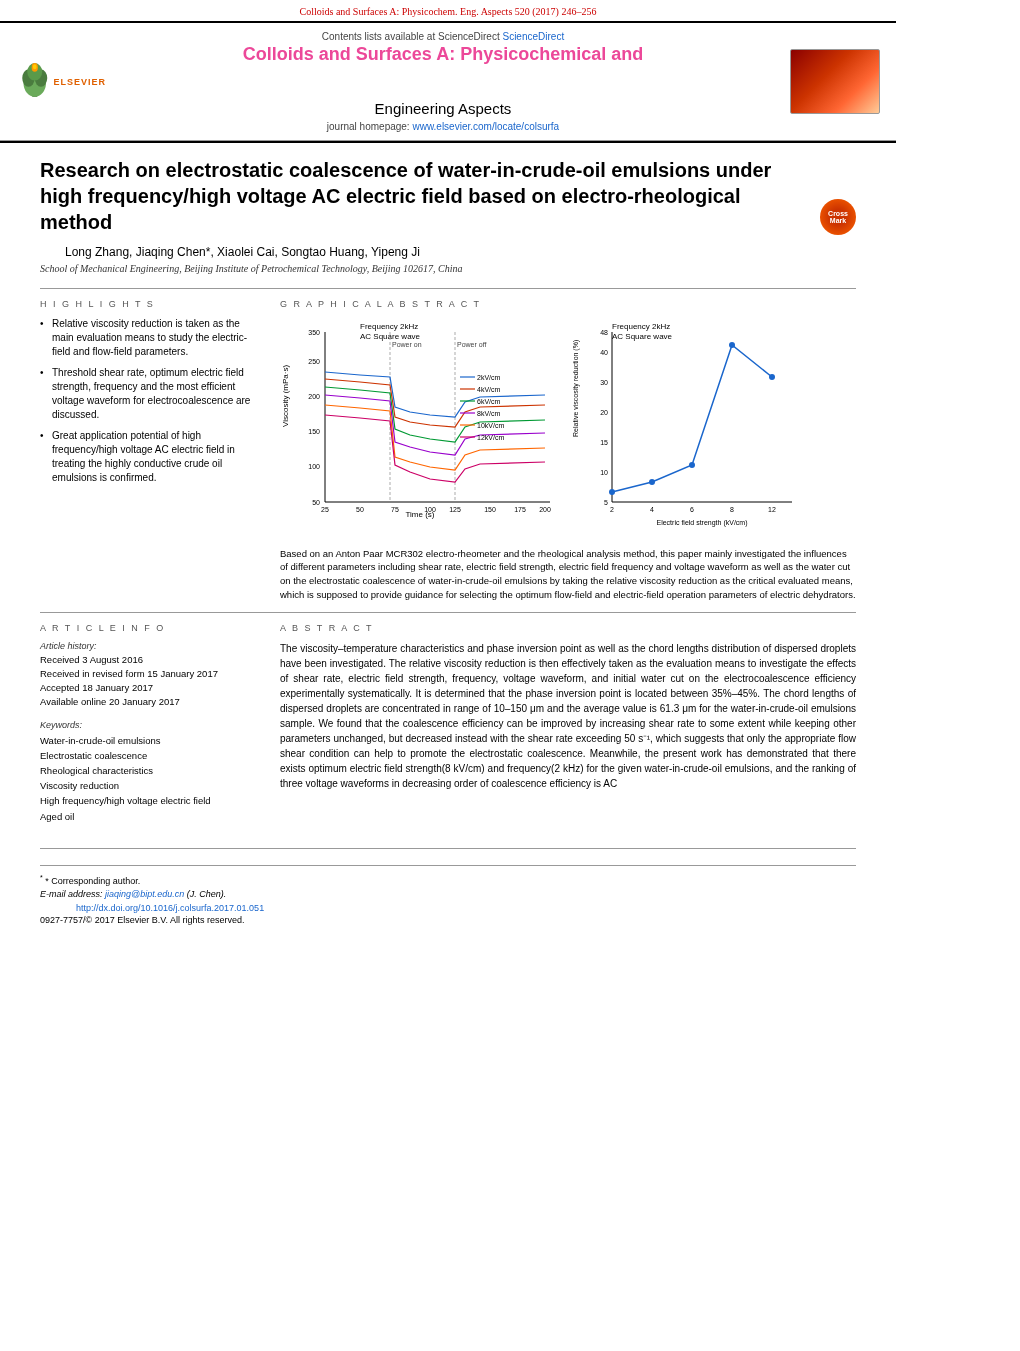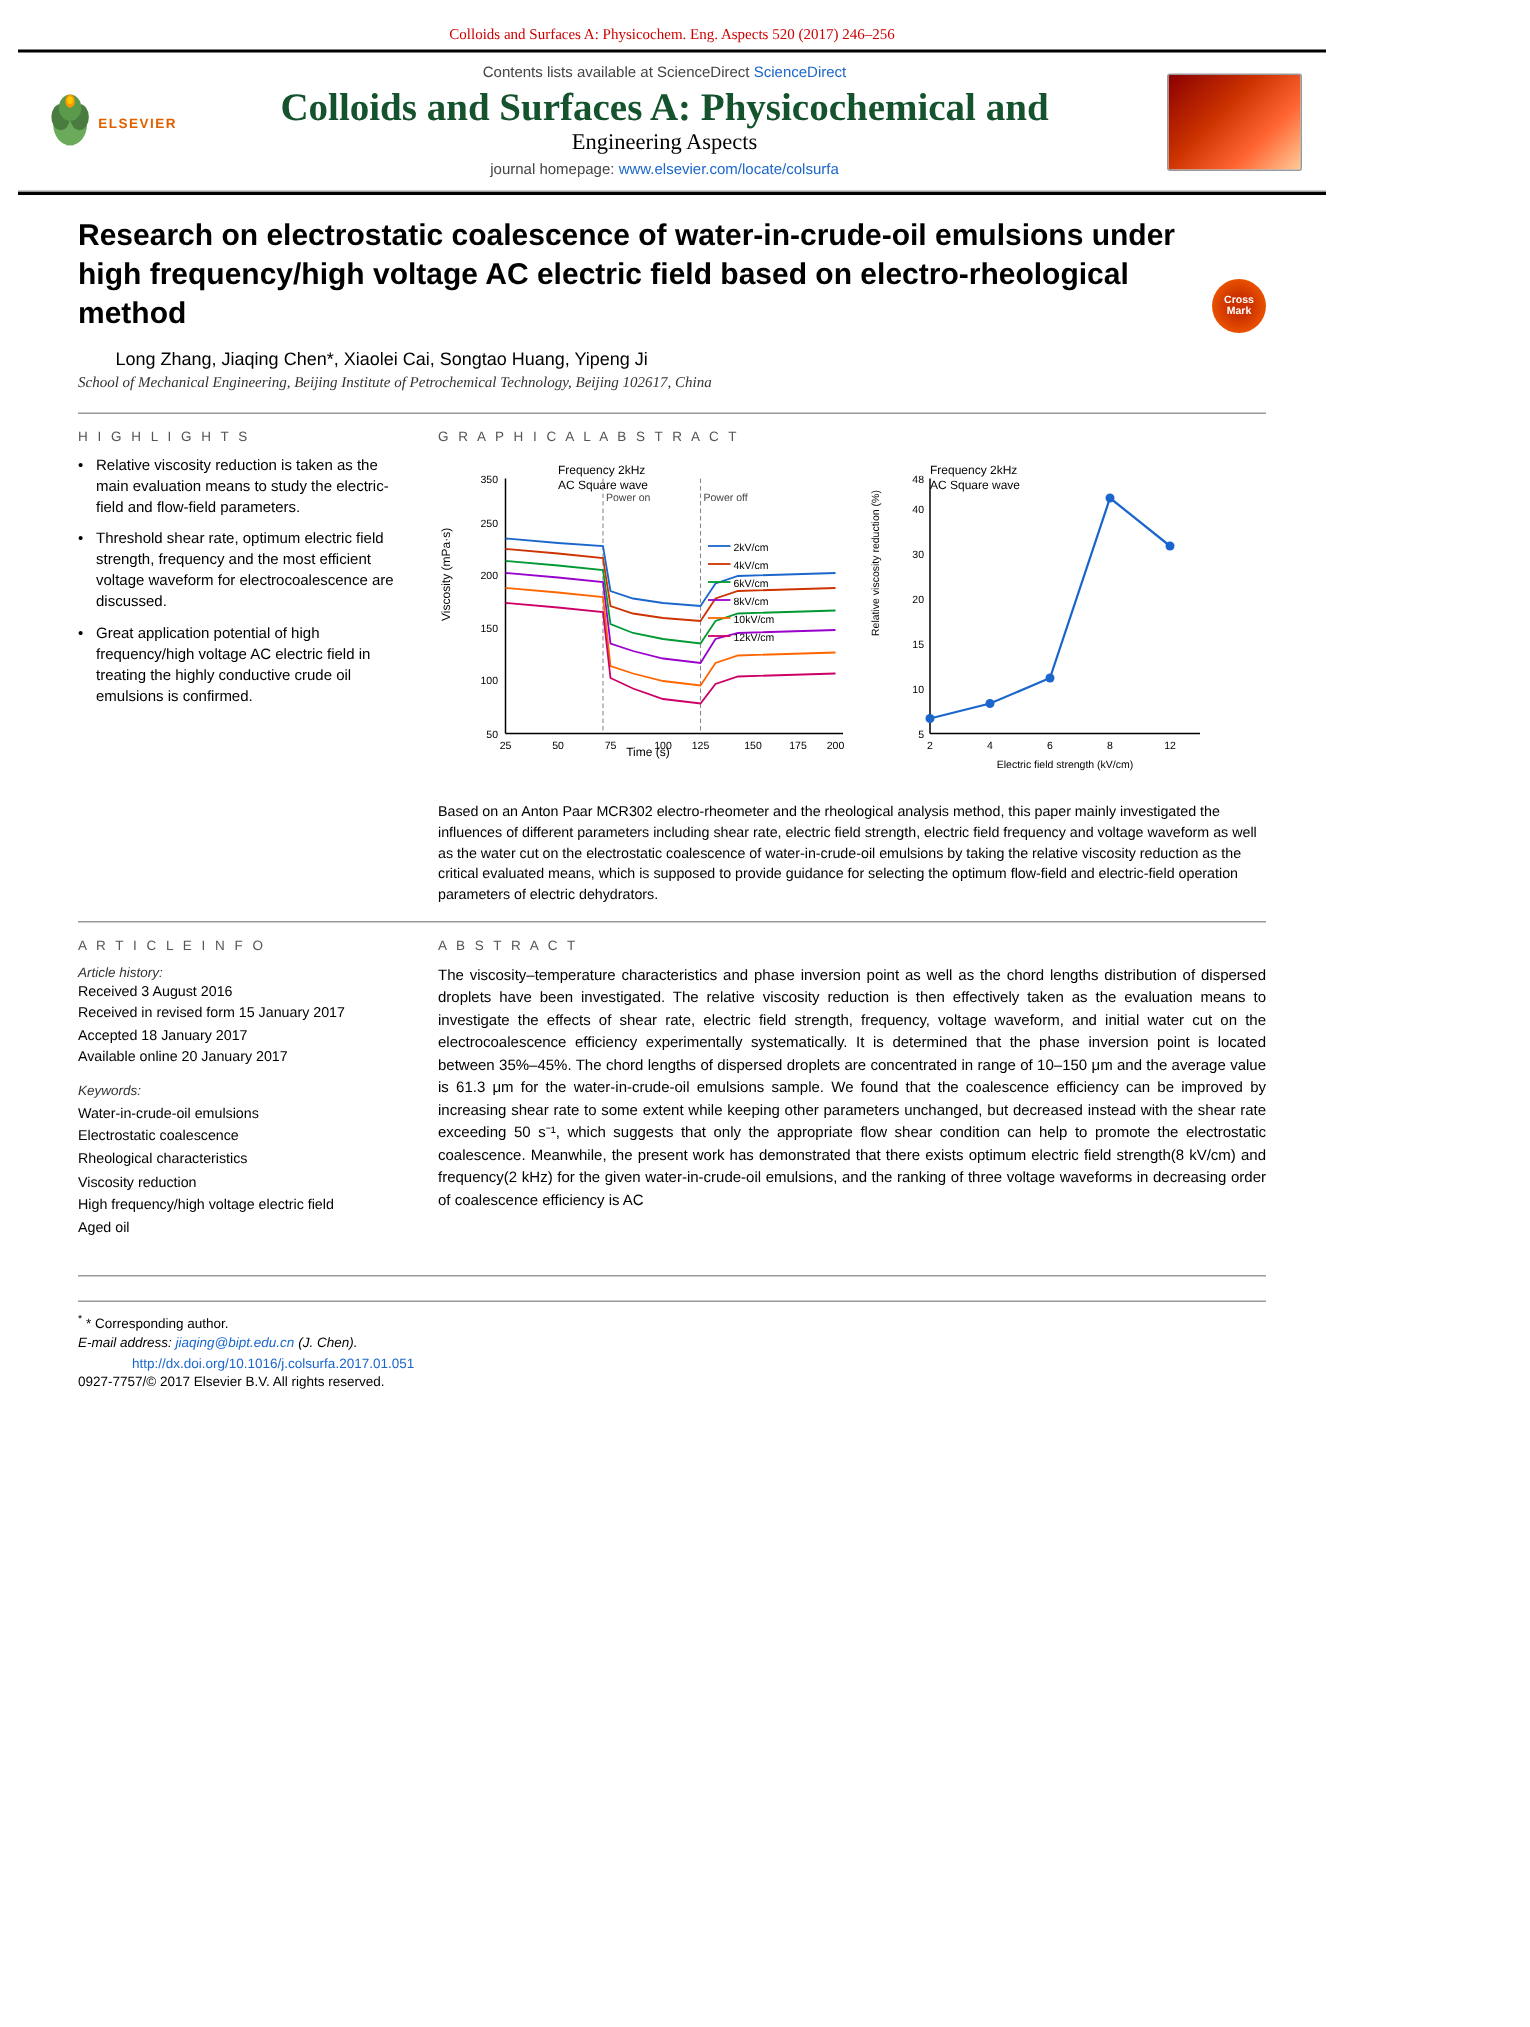--- a/index.html
+++ b/index.html
@@ -7,21 +7,21 @@
       font-family: 'Times New Roman', Times, serif;
       background: #fff;
       width: 1020px;
       min-height: 1351px;
       font-size: 11px;
       color: #000;
     }
 
     .page-wrapper {
       width: 896px;
-      padding: 12px;
+      padding: 0;
     }
 
     
     .journal-top-link {
       text-align: center;
       padding: 6px 0 4px;
       font-size: 10px;
       color: #c00;
     }
     .journal-top-link a { color: #c00; text-decoration: none; }
@@ -60,30 +60,31 @@
       text-align: center;
     }
     .header-contents-line {
       font-size: 10px;
       color: #444;
       margin-bottom: 2px;
       font-family: Arial, sans-serif;
     }
     .header-contents-line a { color: #1a66cc; text-decoration: none; }
     .header-journal-title {
-      font-size: 26px;
+      font-size: 18px;
       font-weight: bold;
-      color: #14532d;
+      color: #ec4899;
       line-height: 1.2;
-      font-family: Liberation Serif, serif;
+      font-family: Liberation Sans, sans-serif;
     }
     .header-journal-subtitle {
       font-size: 15px;
       color: #000;
-      font-family: Liberation Serif, serif;
+      font-family: Liberation Sans, sans-serif;
+      margin-top: 34px;
     }
     .header-homepage {
       font-size: 10px;
       color: #444;
       margin-top: 4px;
       font-family: Arial, sans-serif;
     }
     .header-homepage a { color: #1a66cc; text-decoration: none; }
     .header-logo-right {
       width: 100px;

